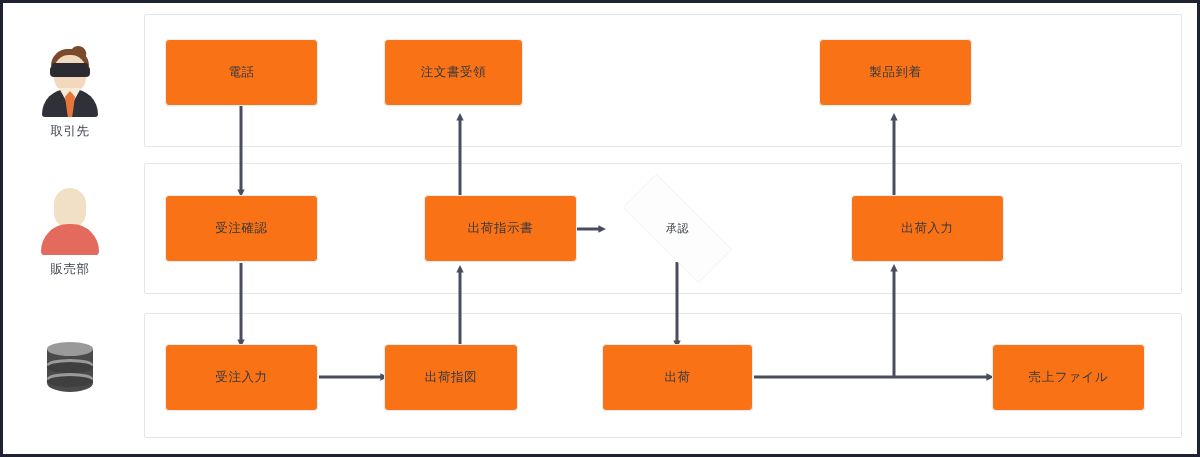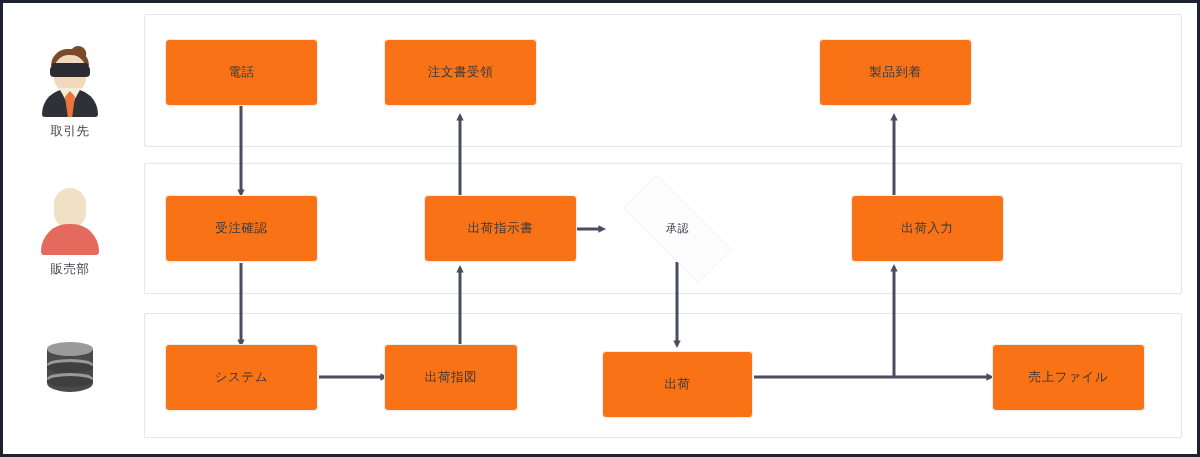--- a/index.html
+++ b/index.html
@@ -250,21 +250,21 @@
 
       <path d="M891,374 L891,265" marker-end="url(#ah)"></path>
 
       <path d="M891,196 L891,114" marker-end="url(#ah)"></path>
     </g>
   </svg>
 
   <div class="node" style="left:162px; top:36px; width:153px; height:67px;">
     <span>電話</span>
   </div>
-  <div class="node" style="left:381px; top:36px; width:153px; height:67px;">
+  <div class="node" style="left:381px; top:36px; width:139px; height:67px;">
     <span>注文書受領</span>
   </div>
   <div class="node" style="left:816px; top:36px; width:153px; height:67px;">
     <span>製品到着</span>
   </div>
 
   <div class="node" style="left:162px; top:192px; width:153px; height:67px;">
     <span>受注確認</span>
   </div>
   <div class="node" style="left:381px; top:192px; width:153px; height:67px;margin-left:40px;">
@@ -272,25 +272,25 @@
   </div>
   <div class="diamond" style="left:599px; top:192px; width:151px; height:67px;">
     <div class="dshape"></div>
     <span class="dtext">承認</span>
   </div>
   <div class="node" style="left:816px; top:192px; width:153px; height:67px;margin-left:32px;">
     <span>出荷入力</span>
   </div>
 
   <div class="node" style="left:162px; top:341px; width:153px; height:67px;">
-    <span>システム</span>
+    <span>受注入力</span>
   </div>
   <div class="node" style="left:381px; top:341px; width:134px; height:67px;">
     <span>出荷指図</span>
   </div>
-  <div class="node" style="left:599px; top:348px; width:151px; height:67px;">
+  <div class="node" style="left:599px; top:341px; width:151px; height:67px;">
     <span>出荷</span>
   </div>
   <div class="node" style="left:989px; top:341px; width:153px; height:67px;">
     <span>売上ファイル</span>
   </div>
 
 </div>
 
 </body></html>

